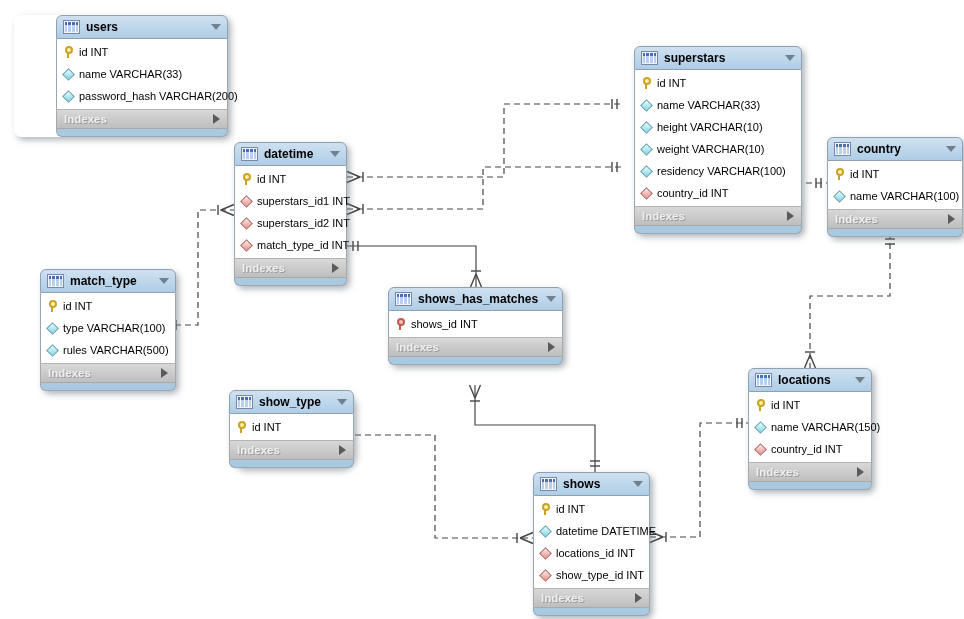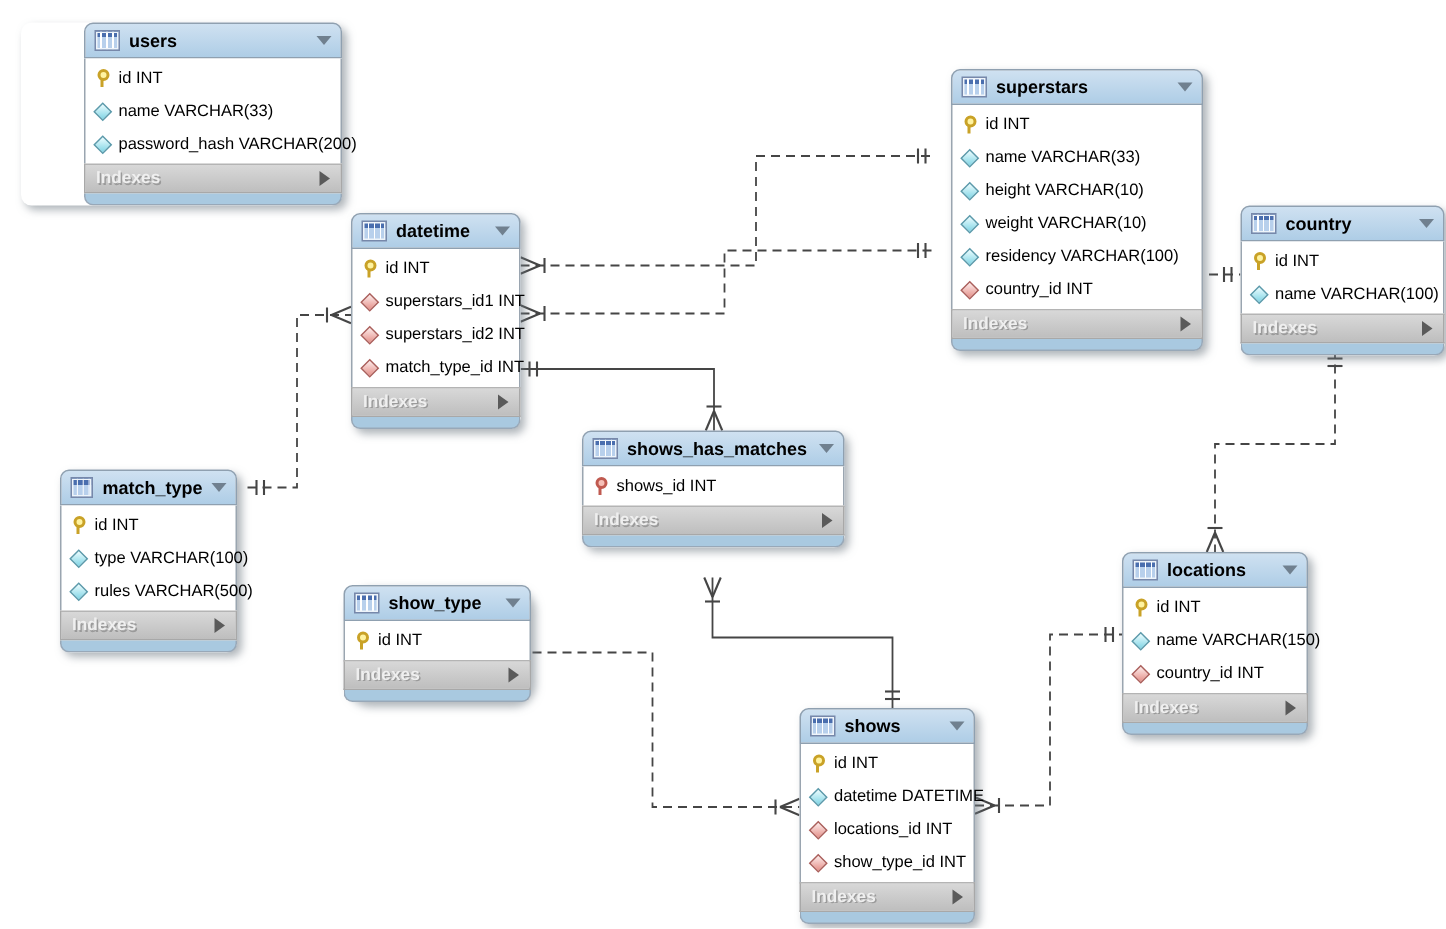--- a/index.html
+++ b/index.html
@@ -218,21 +218,21 @@
           <span class="icon diamond-blue"></span>
           <span class="col-label">name VARCHAR(100)</span>
         </div>
       </div>
     <div class="tbl-footer">
       <span class="footer-label">Indexes</span>
       <span class="expand-tri"></span>
     </div>
     <div class="tbl-strip"></div>
   </div>
-    <div class="table-node" style="left: 40px; top: 269px; width: 118px; margin-top: 44px;">
+    <div class="table-node" style="left: 40px; top: 269px; width: 136px;">
     <div class="tbl-header">
       <span class="hdr-icon"></span>
       <span class="tbl-title">match_type</span>
       <span class="collapse-tri"></span>
     </div>
     <div class="tbl-body">
         <div class="tbl-row">
           <span class="icon key-yellow"></span>
           <span class="col-label">id INT</span>
         </div>

